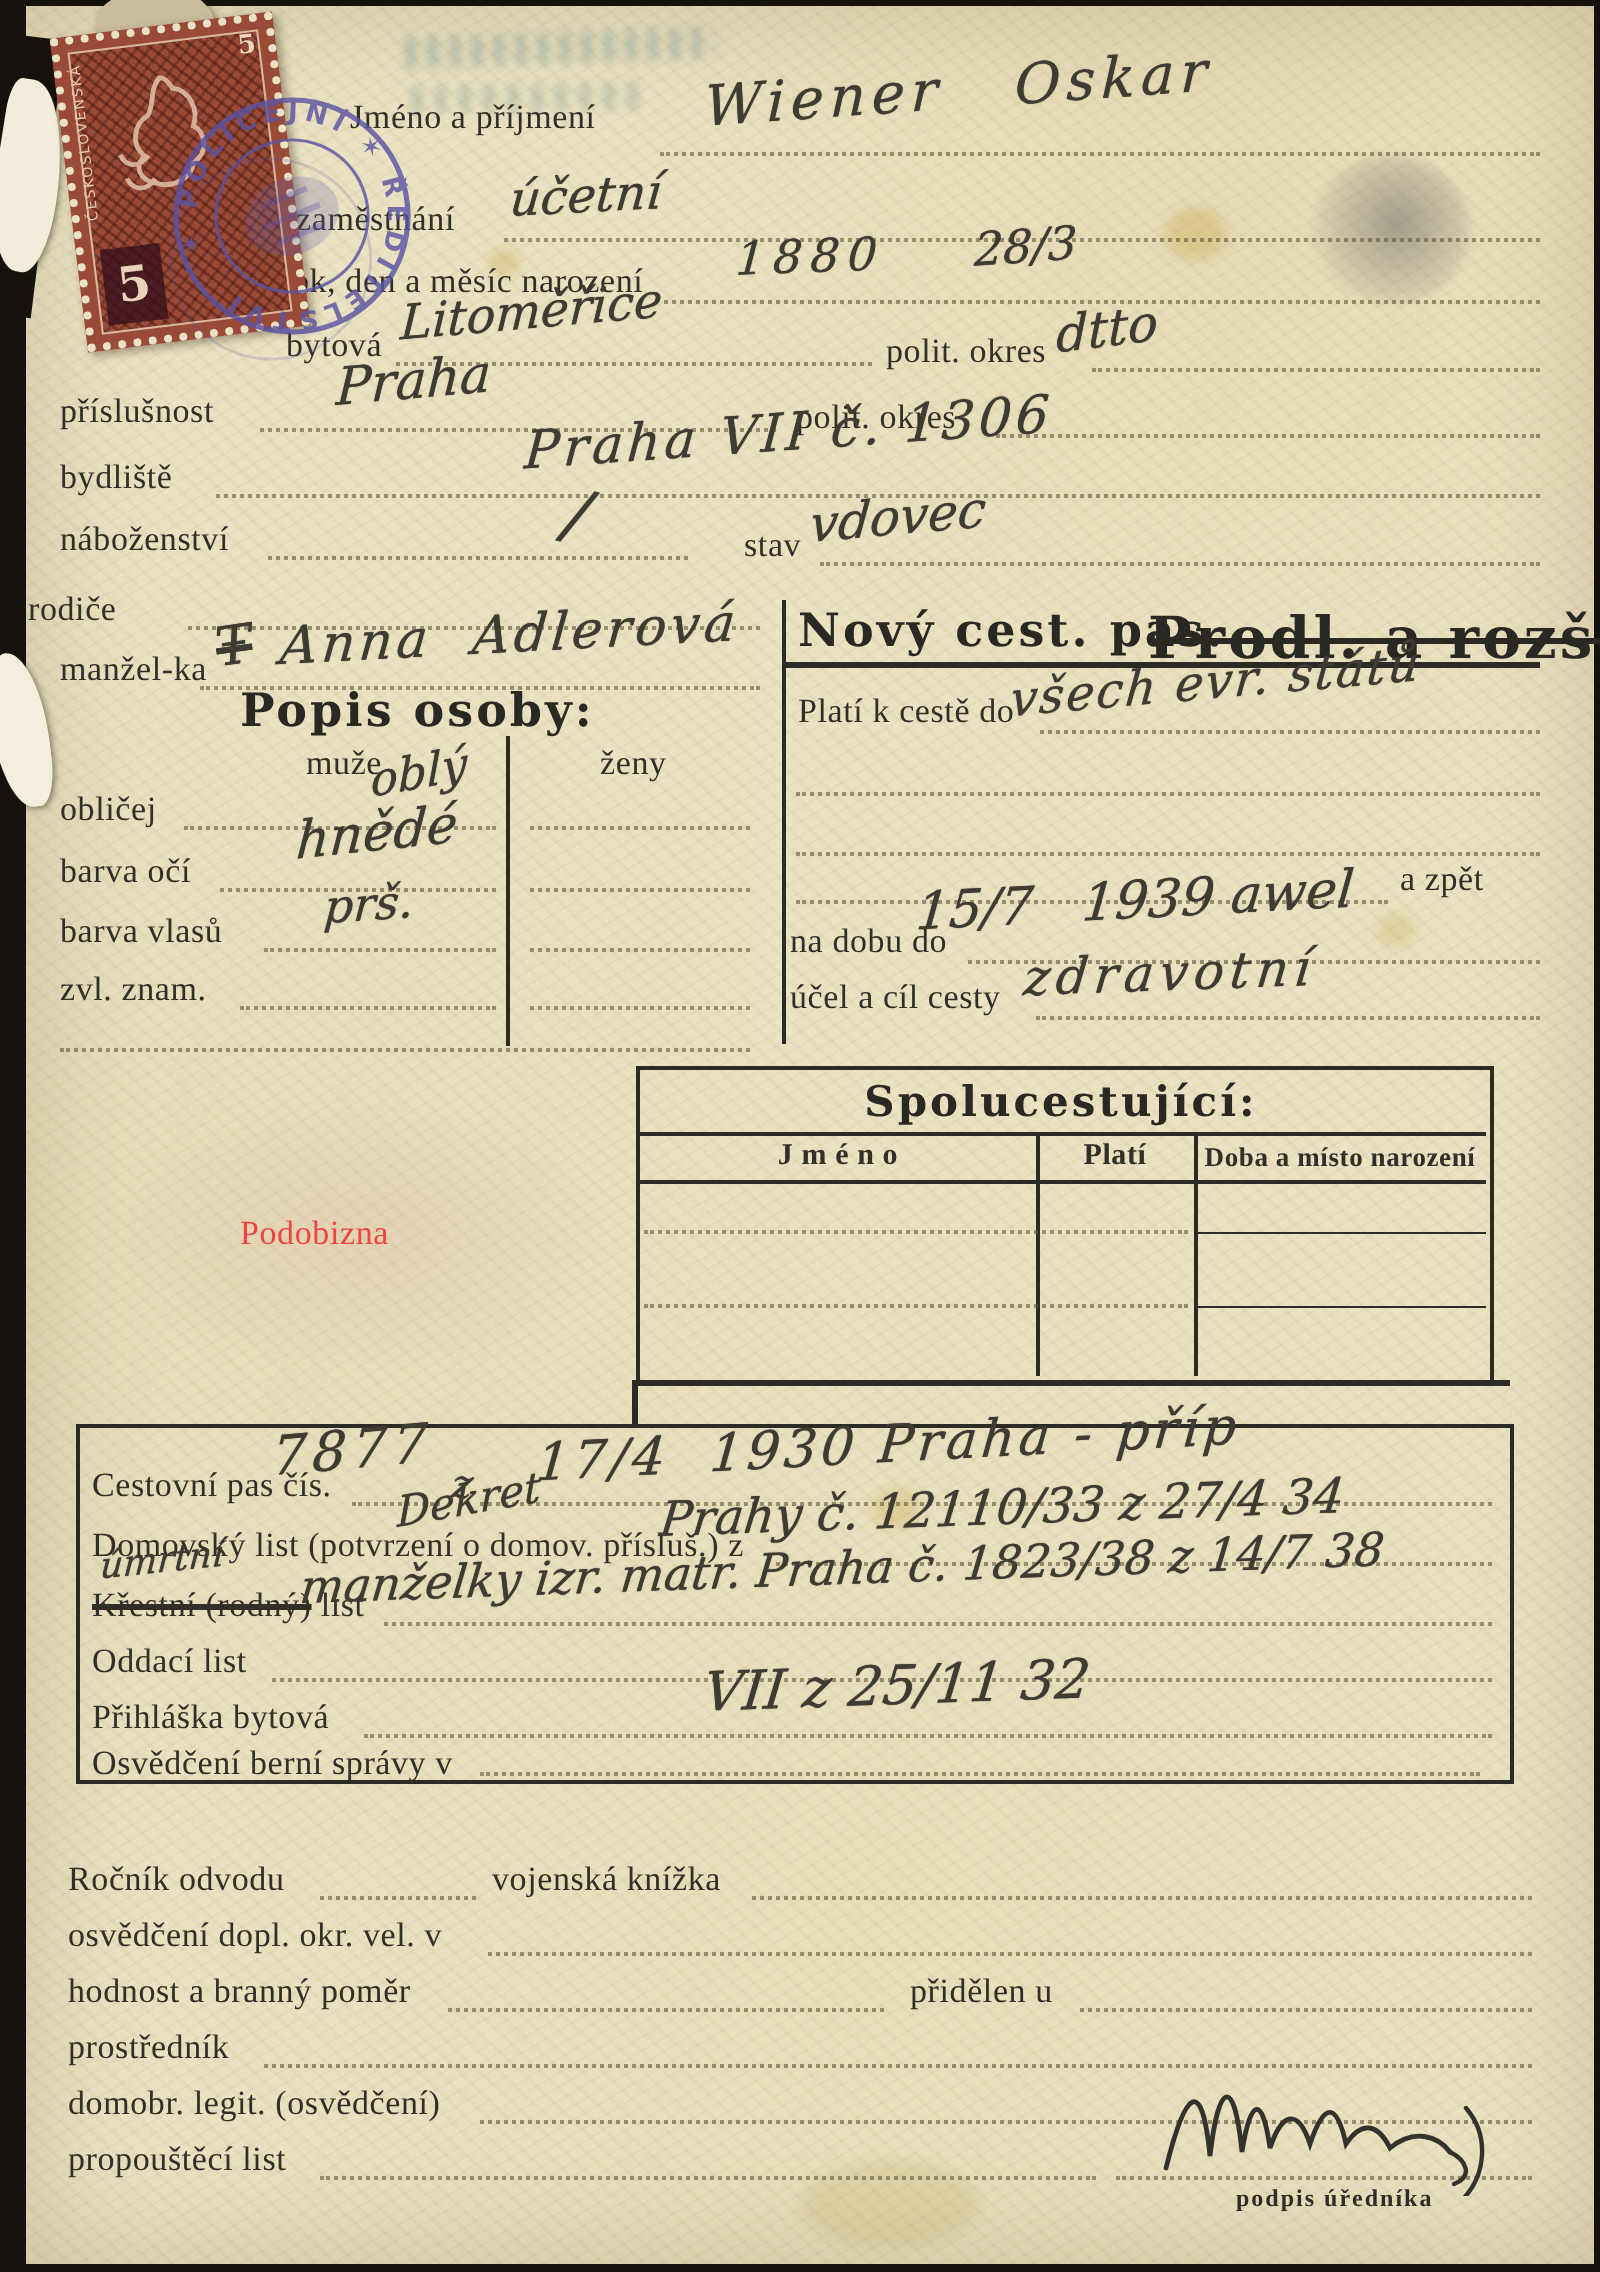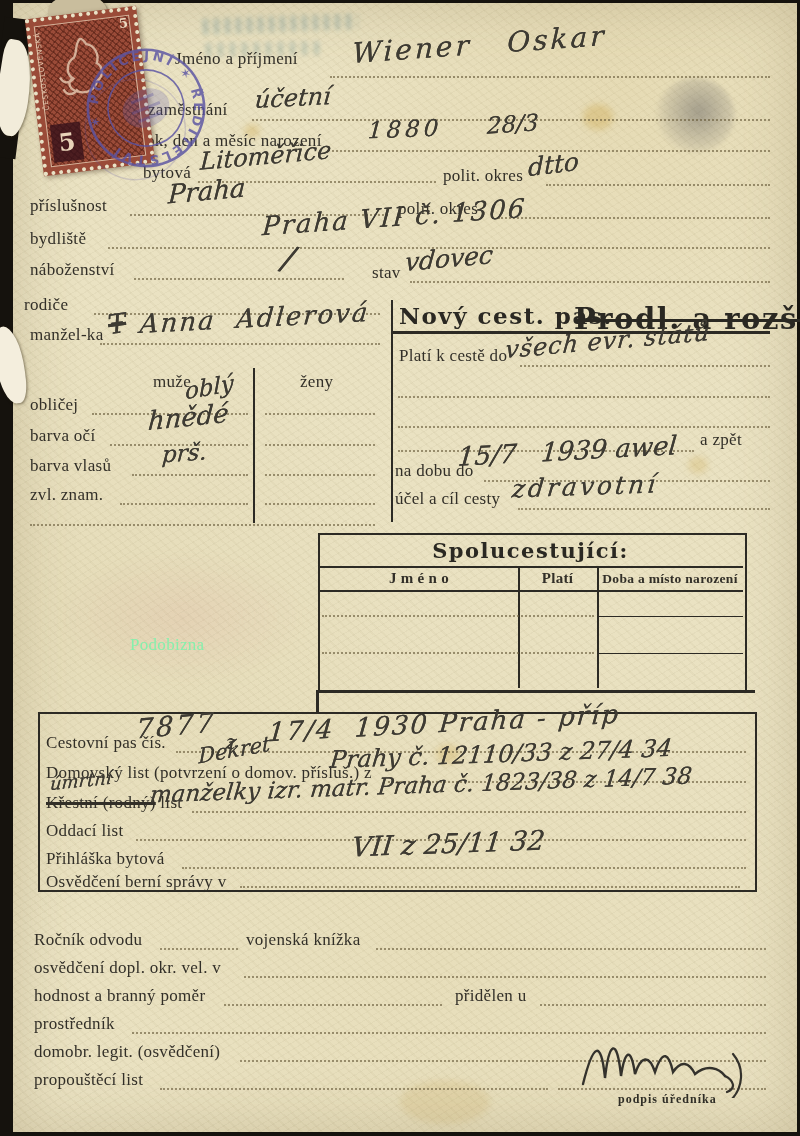--- a/index.html
+++ b/index.html
@@ -78,28 +78,29 @@
   <div class="dots" style="left:108px;top:247px;width:662px;"></div>
   <div class="hw" style="left:262px;top:202px;font-size:26px;letter-spacing:2px;transform:rotate(-4deg) skewX(-8deg);">Praha VII č. 1306</div>
 
   <div class="lbl" style="left:30px;top:260px;">náboženství</div>
   <div class="dots" style="left:134px;top:278px;width:210px;"></div>
   <div class="hw" style="left:283px;top:238px;font-size:34px;transform:rotate(12deg);">/</div>
   <div class="lbl" style="left:372px;top:263px;">stav</div>
   <div class="dots" style="left:410px;top:281px;width:360px;"></div>
   <div class="hw" style="left:405px;top:244px;font-size:25px;transform:rotate(-5deg) skewX(-10deg);">vdovec</div>
 
-  <div class="lbl" style="left:24px;top:295px;text-align:right;">rodiče</div>
+  <div class="lbl" style="left:14px;top:295px;text-align:right;">rodiče</div>
   <div class="dots" style="left:94px;top:313px;width:286px;"></div>
 
   <div class="lbl" style="left:30px;top:325px;">manžel-ka</div>
   <div class="hw strike" style="left:108px;top:308px;font-size:27px;transform:rotate(-8deg);">Ŧ</div>
   <div class="hw" style="left:140px;top:303px;font-size:26px;letter-spacing:2px;transform:rotate(-3deg) skewX(-8deg);">Anna  Adlerová</div>
   <div class="dots" style="left:100px;top:343px;width:280px;"></div>
 
+  <div class="head" style="left:120px;top:342px;font-size:23px;">Popis osoby:</div>
   <div class="lbl" style="left:153px;top:372px;">muže</div>
   <div class="lbl" style="left:300px;top:372px;">ženy</div>
   <div class="solid" style="left:253px;top:368px;width:1.5px;height:155px;"></div>
 
   <div class="lbl" style="left:30px;top:395px;">obličej</div>
   <div class="dots" style="left:92px;top:413px;width:156px;"></div>
   <div class="dots" style="left:265px;top:413px;width:110px;"></div>
   <div class="hw" style="left:185px;top:374px;font-size:23px;transform:rotate(-10deg) skewX(-10deg);">oblý</div>
 
   <div class="lbl" style="left:30px;top:426px;">barva očí</div>
@@ -147,21 +148,21 @@
   <div class="lbl" style="left:518px;top:570px;width:79px;text-align:center;font-size:15px;font-weight:bold;">Platí</div>
   <div class="lbl" style="left:597px;top:571px;width:146px;text-align:center;font-size:13.5px;font-weight:bold;">Doba a místo narození</div>
   <div class="solid" style="left:318px;top:590px;width:425px;height:1.5px;"></div>
   <div class="solid" style="left:518px;top:566px;width:1.5px;height:122px;"></div>
   <div class="solid" style="left:597px;top:566px;width:1.5px;height:122px;"></div>
   <div class="dots" style="left:322px;top:615px;width:272px;"></div>
   <div class="solid" style="left:598px;top:616px;width:145px;height:1px;"></div>
   <div class="dots" style="left:322px;top:652px;width:272px;"></div>
   <div class="solid" style="left:598px;top:653px;width:145px;height:1px;"></div>
 
-  <div class="lbl" style="left:130px;top:607px;color:#86efac;margin-top:28px;">Podobizna</div>
+  <div class="lbl" style="left:120px;top:607px;color:#ef4444;">Podobizna</div>
 
   <div class="box" style="left:38px;top:712px;width:715px;height:176px;"></div>
   <div class="solid" style="left:316px;top:690px;width:439px;height:2.5px;"></div>
   <div class="solid" style="left:316px;top:690px;width:2.5px;height:24px;"></div>
 
   <div class="lbl" style="left:46px;top:733px;">Cestovní pas čís.</div>
   <div class="dots" style="left:176px;top:751px;width:44px;"></div>
   <div class="hw" style="left:136px;top:710px;font-size:27px;letter-spacing:3px;transform:rotate(-5deg) skewX(-8deg);">7877</div>
   <div class="hw" style="left:226px;top:730px;font-size:20px;transform:skewX(-8deg);">z</div>
   <div class="dots" style="left:240px;top:751px;width:506px;"></div>

